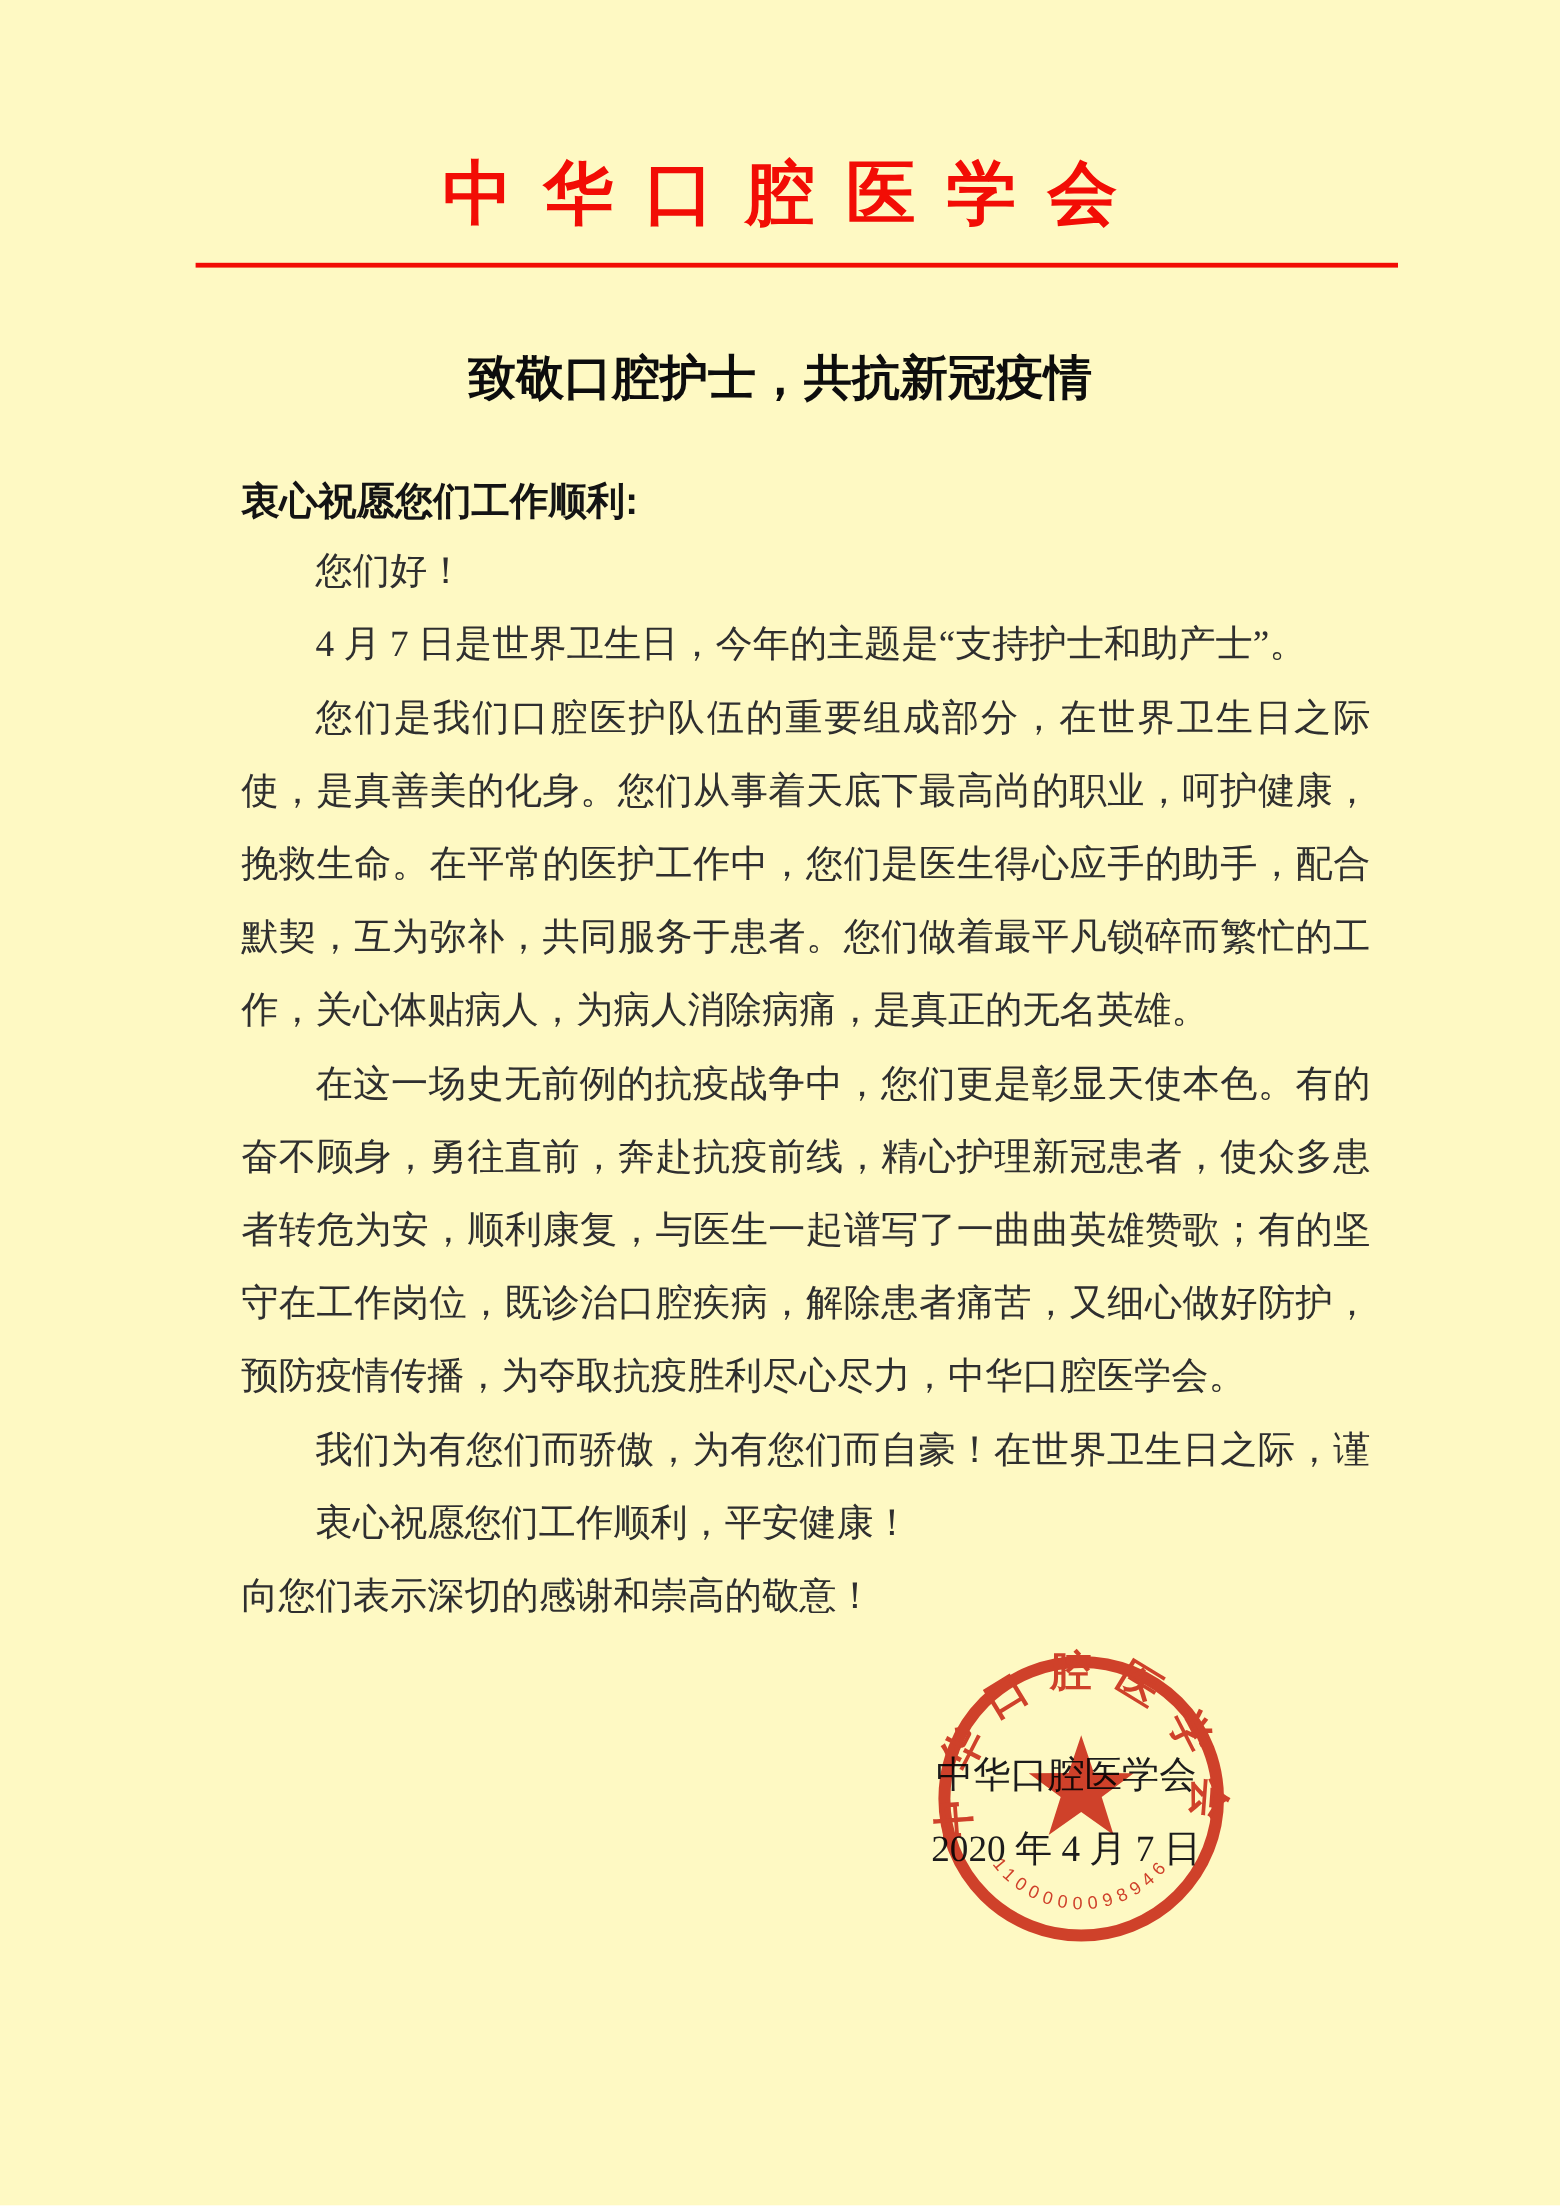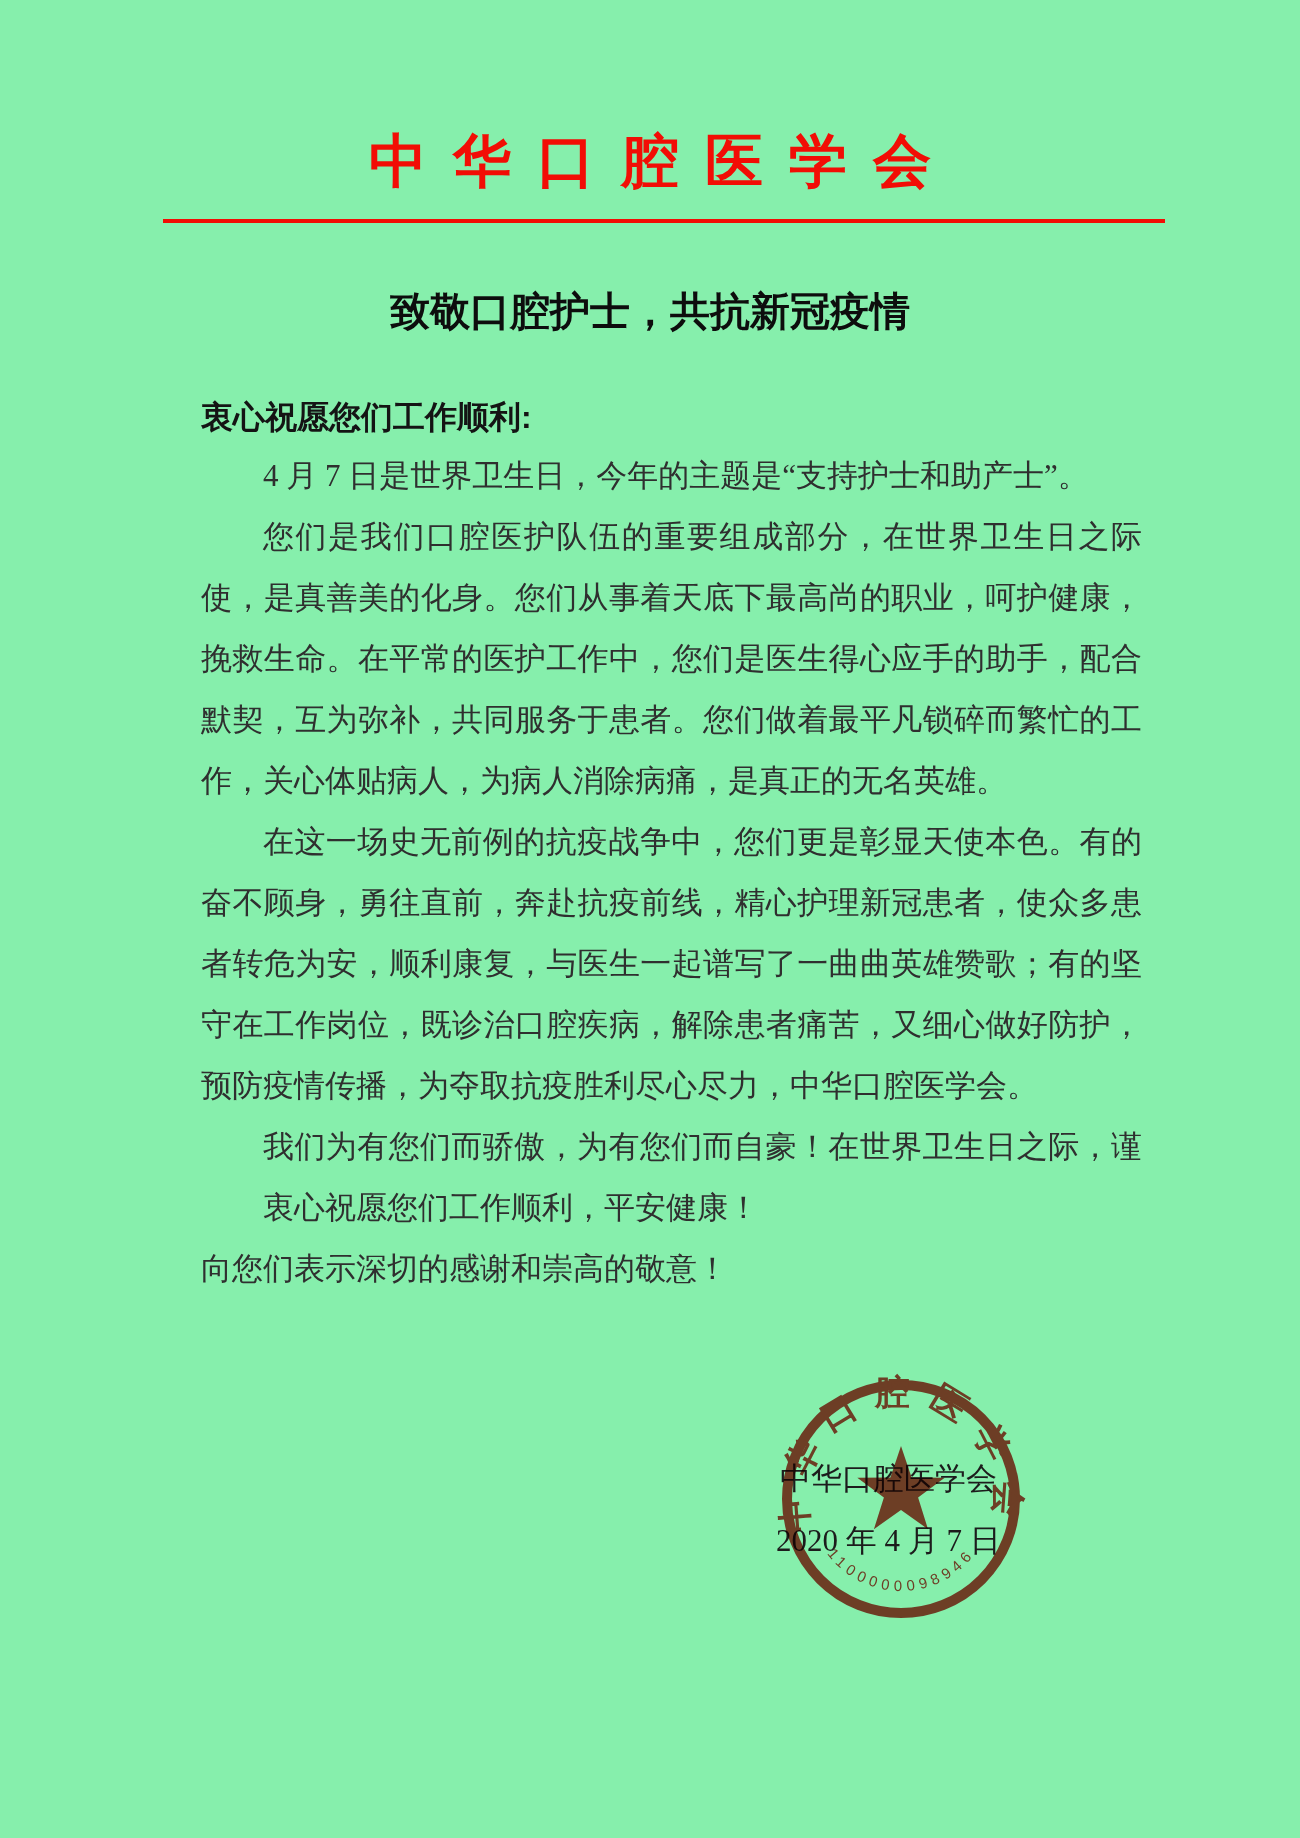--- a/index.html
+++ b/index.html
@@ -1,19 +1,19 @@
 <!DOCTYPE html>
 <html style="--red: #f20d05; --seal: #cc3226; --ink: #2f2f2f;"><head>
 <meta charset="utf-8">
 <style>
   html,body { margin:0; padding:0; background:#ffffff; }
   :root { --red:#f20d05; --seal:#cc3226; --ink:#2f2f2f; }
 
   .page {
-    position:relative; width:1300px; height:1838px; background:#86efac;
+    position:relative; width:1300px; height:1838px; background:#fef9c3;
     font-family:"Liberation Serif", serif; overflow:hidden;
   }
 
   
   .org-title {
     position:absolute; top:126px; left:0; width:100%;
     text-align:center; font-size:58px; font-weight:bold;
     letter-spacing:26px; padding-left:26px; box-sizing:border-box;
     color:var(--red); line-height:72px;
     font-family:"Liberation Serif", serif;
@@ -21,21 +21,21 @@
 
   .red-rule {
     position:absolute; top:219px; left:163px; width:1002px; height:4px;
     background:var(--red);
   }
 
   
   .doc-title {
     position:absolute; top:290px; left:0; width:1300px; margin:0;
     text-align:center; font-size:40px; font-weight:bold; line-height:50px;
-    color:#0d0d0d; font-family:Liberation Mono, monospace;
+    color:#0d0d0d; font-family:Liberation Sans, sans-serif;
   }
 
   .salutation {
     position:absolute; top:394px; left:201px;
     font-size:32px; font-weight:bold; line-height:46px; color:#141414;
     font-family:"Liberation Sans", sans-serif;
   }
 
   .body-lines {
     position:absolute; top:445px; left:201px; width:941px;
@@ -79,20 +79,21 @@
 
   <div class="org-title">中华口腔医学会</div>
 
   <div class="red-rule"></div>
 
   <h1 class="doc-title">致敬口腔护士，共抗新冠疫情</h1>
 
   <div class="salutation">衷心祝愿您们工作顺利:</div>
 
   <div class="body-lines" id="bodyLines">
+      <div class="bline indent">您们好！</div>
       <div class="bline indent">4 月 7 日是世界卫生日，今年的主题是“支持护士和助产士”。</div>
       <div class="bline indent fill">您们是我们口腔医护队伍的重要组成部分，在世界卫生日之际</div>
       <div class="bline fill">使，是真善美的化身。您们从事着天底下最高尚的职业，呵护健康，</div>
       <div class="bline fill">挽救生命。在平常的医护工作中，您们是医生得心应手的助手，配合</div>
       <div class="bline fill">默契，互为弥补，共同服务于患者。您们做着最平凡锁碎而繁忙的工</div>
       <div class="bline">作，关心体贴病人，为病人消除病痛，是真正的无名英雄。</div>
       <div class="bline indent fill">在这一场史无前例的抗疫战争中，您们更是彰显天使本色。有的</div>
       <div class="bline fill">奋不顾身，勇往直前，奔赴抗疫前线，精心护理新冠患者，使众多患</div>
       <div class="bline fill">者转危为安，顺利康复，与医生一起谱写了一曲曲英雄赞歌；有的坚</div>
       <div class="bline fill">守在工作岗位，既诊治口腔疾病，解除患者痛苦，又细心做好防护，</div>

